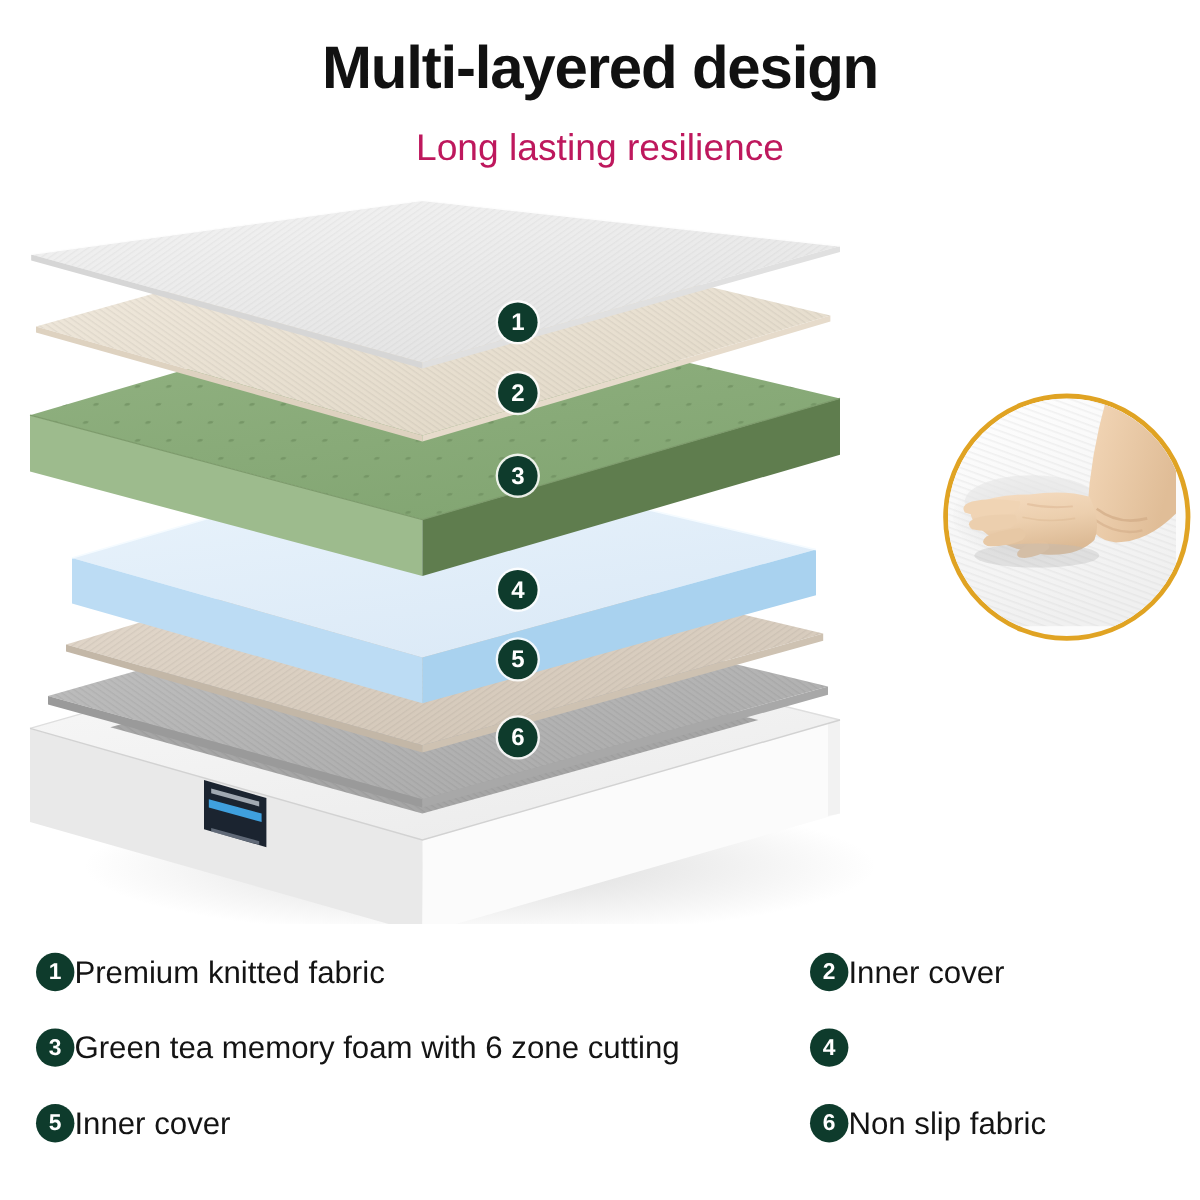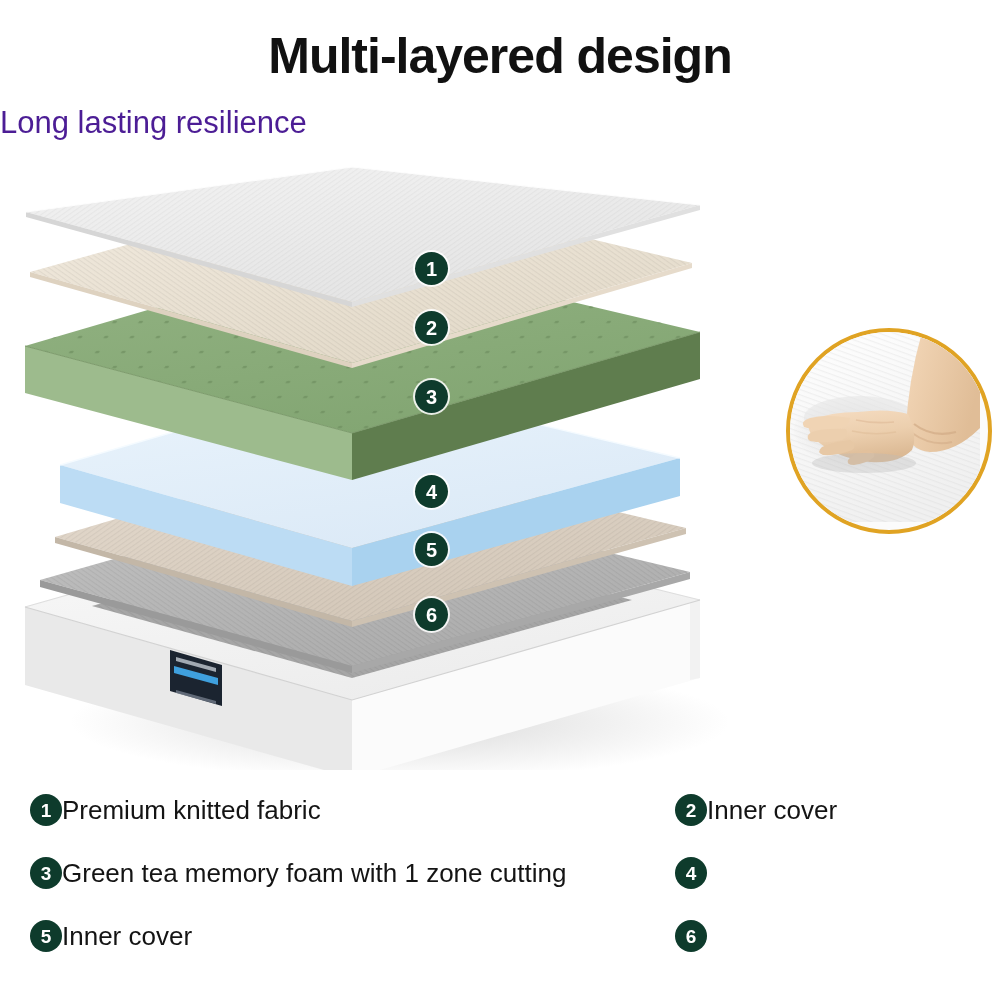--- a/index.html
+++ b/index.html
@@ -10,22 +10,22 @@
   }
   #stage{position:absolute;left:0;top:0;width:1000px;height:819px;}
 
   
   .title{
     position:absolute;left:0;top:30px;width:1000px;text-align:center;
     font-size:50px;font-weight:700;color:#111111;letter-spacing:-1px;
     line-height:1.05;
   }
   .subtitle{
-    position:absolute;left:0;top:106px;width:1000px;text-align:left;
-    font-size:31px;font-weight:400;color:#4c1d95;line-height:1.1;
+    position:absolute;left:0;top:106px;width:1000px;text-align:center;
+    font-size:31px;font-weight:400;color:#be185d;line-height:1.1;
   }
 
   
   #diagram{position:absolute;left:0;top:150px;width:790px;height:620px;}
   #diagram svg{display:block;}
 
   
   .dbadge{
     position:absolute;width:33px;height:33px;border-radius:50%;
     background:#0e3b2c;color:#ffffff;
@@ -257,35 +257,36 @@
 
   <div id="legend">
 
     <div class="lrow" style="left:30px;top:14px;">
       <span class="lbadge">1</span>
       <span class="ltext">Premium knitted fabric</span>
     </div>
 
     <div class="lrow" style="left:30px;top:77px;">
       <span class="lbadge">3</span>
-      <span class="ltext">Green tea memory foam with 1 zone cutting</span>
+      <span class="ltext">Green tea memory foam with 6 zone cutting</span>
     </div>
 
     <div class="lrow" style="left:30px;top:140px;">
       <span class="lbadge">5</span>
       <span class="ltext">Inner cover</span>
     </div>
 
     <div class="lrow" style="left:675px;top:14px;">
       <span class="lbadge">2</span>
       <span class="ltext">Inner cover</span>
     </div>
 
     <div class="lrow" style="left:675px;top:77px;">
       <span class="lbadge">4</span>
     </div>
 
     <div class="lrow" style="left:675px;top:140px;">
       <span class="lbadge">6</span>
+      <span class="ltext">Non slip fabric</span>
     </div>
 
   </div>
 </div>
 
 </body></html>

